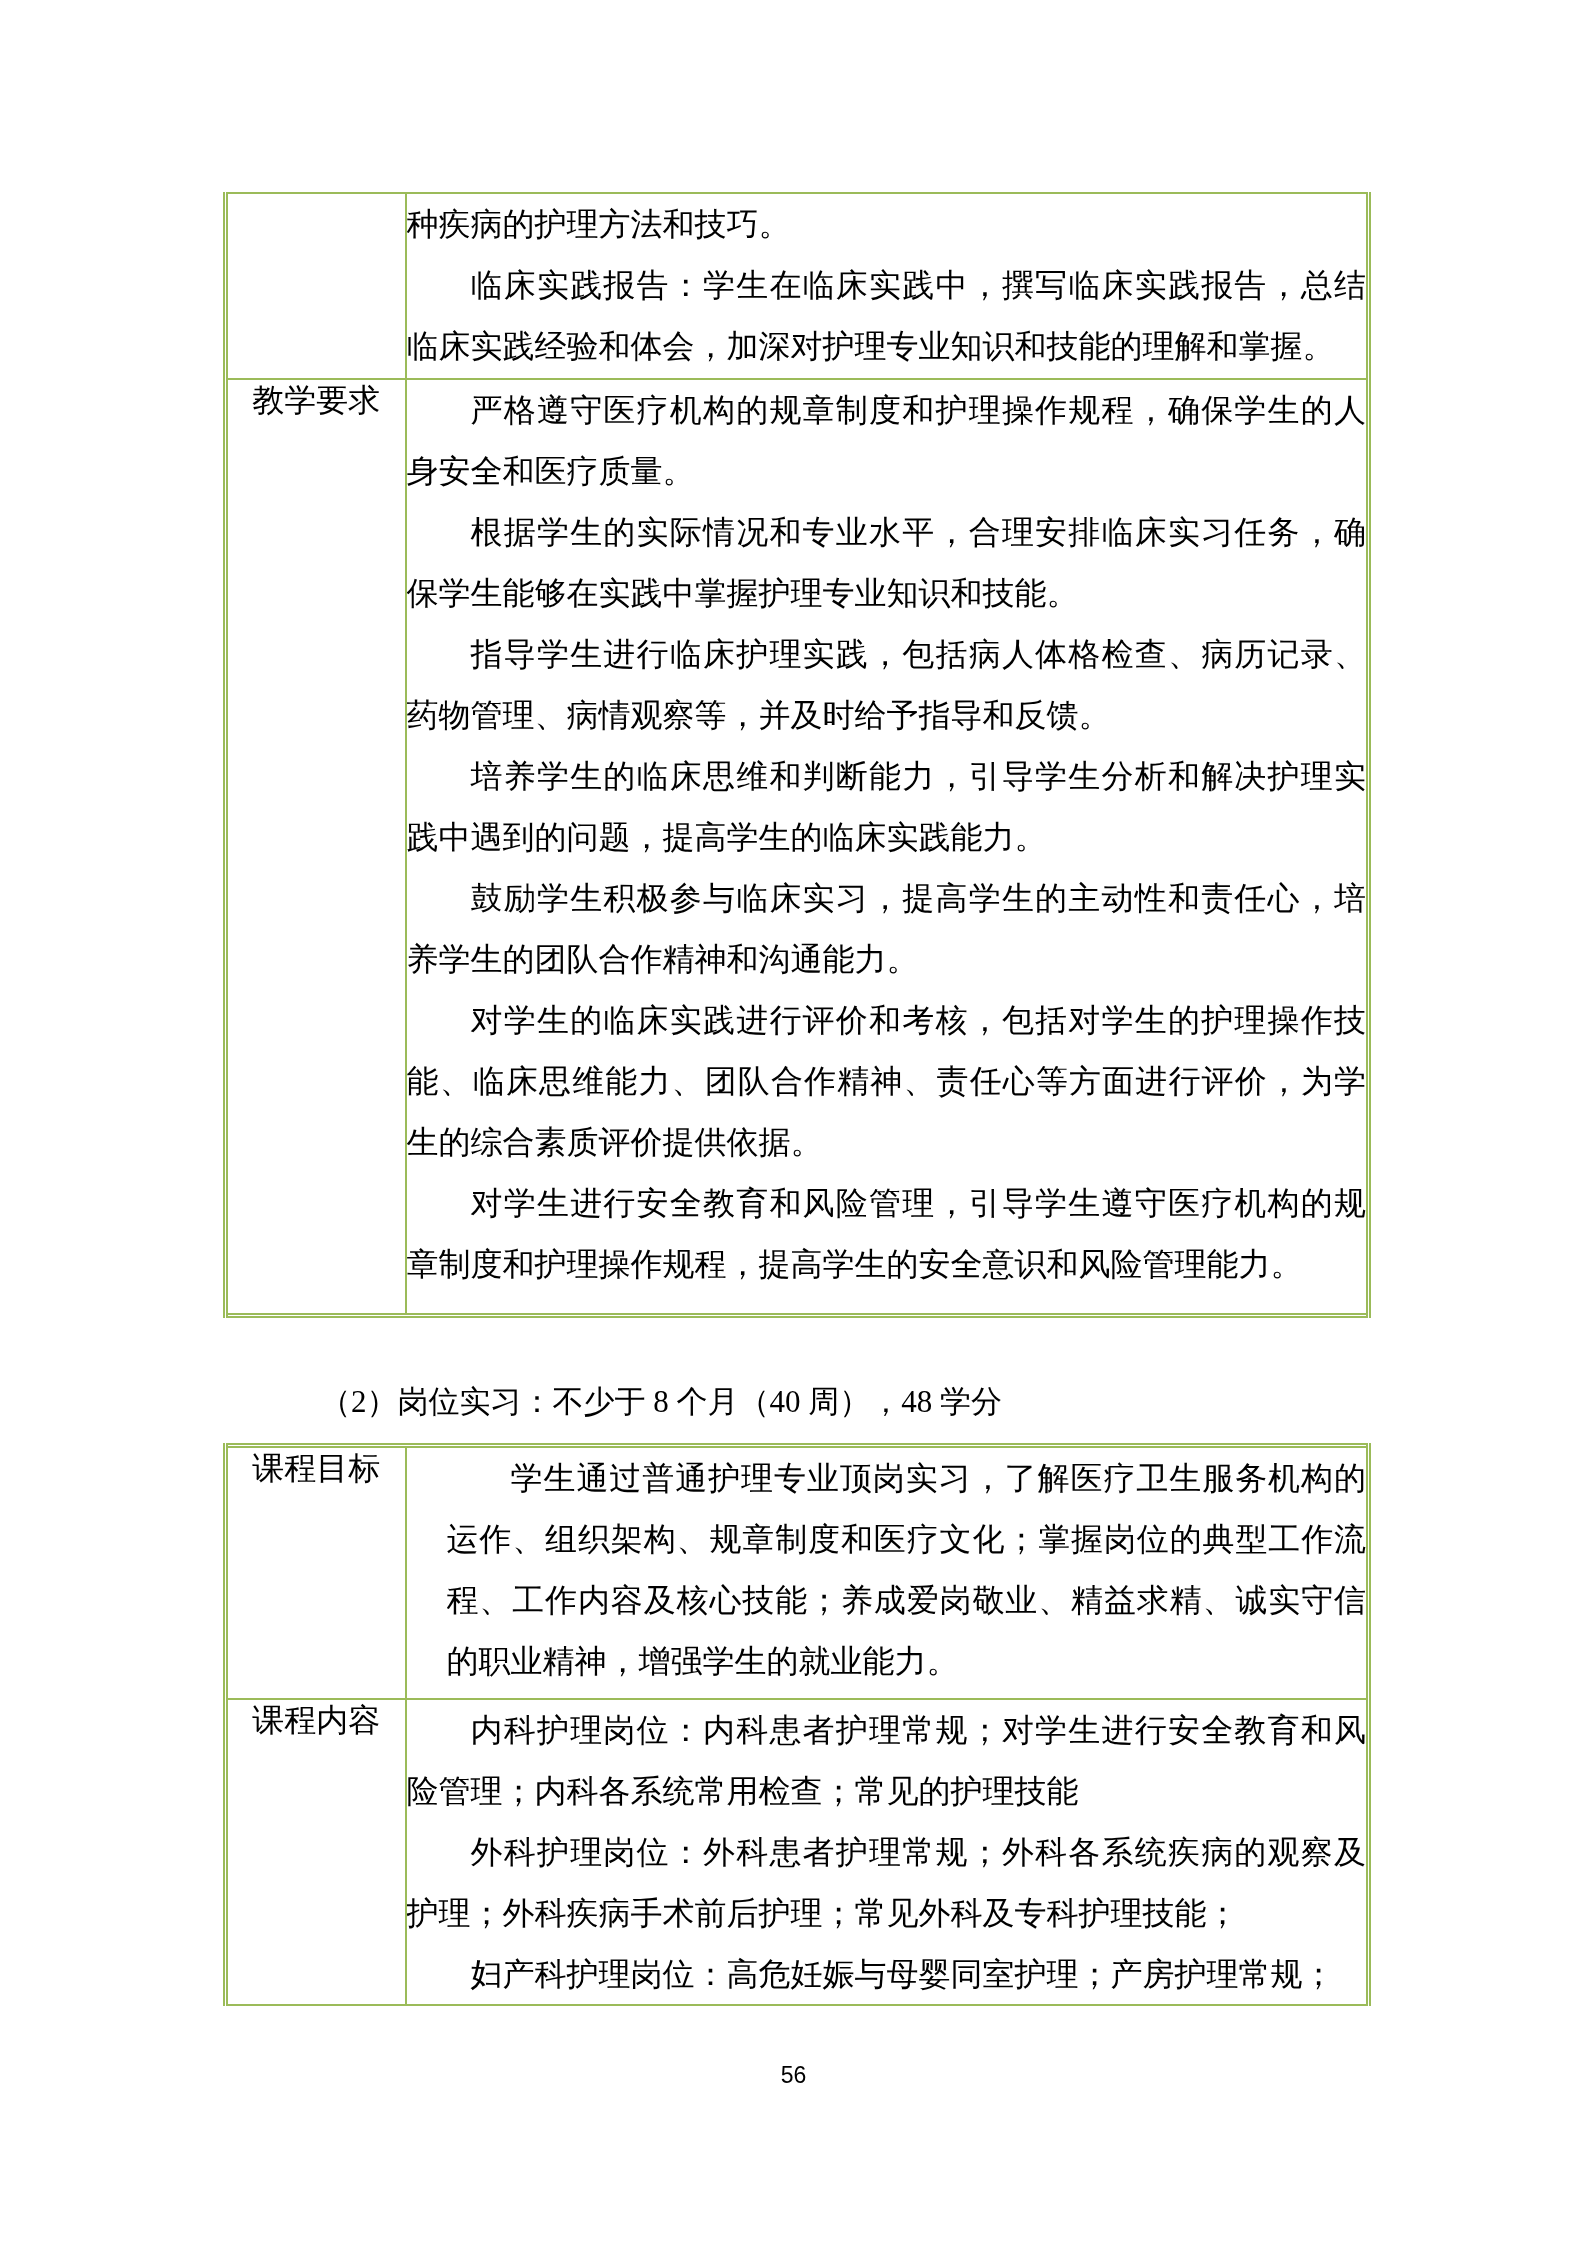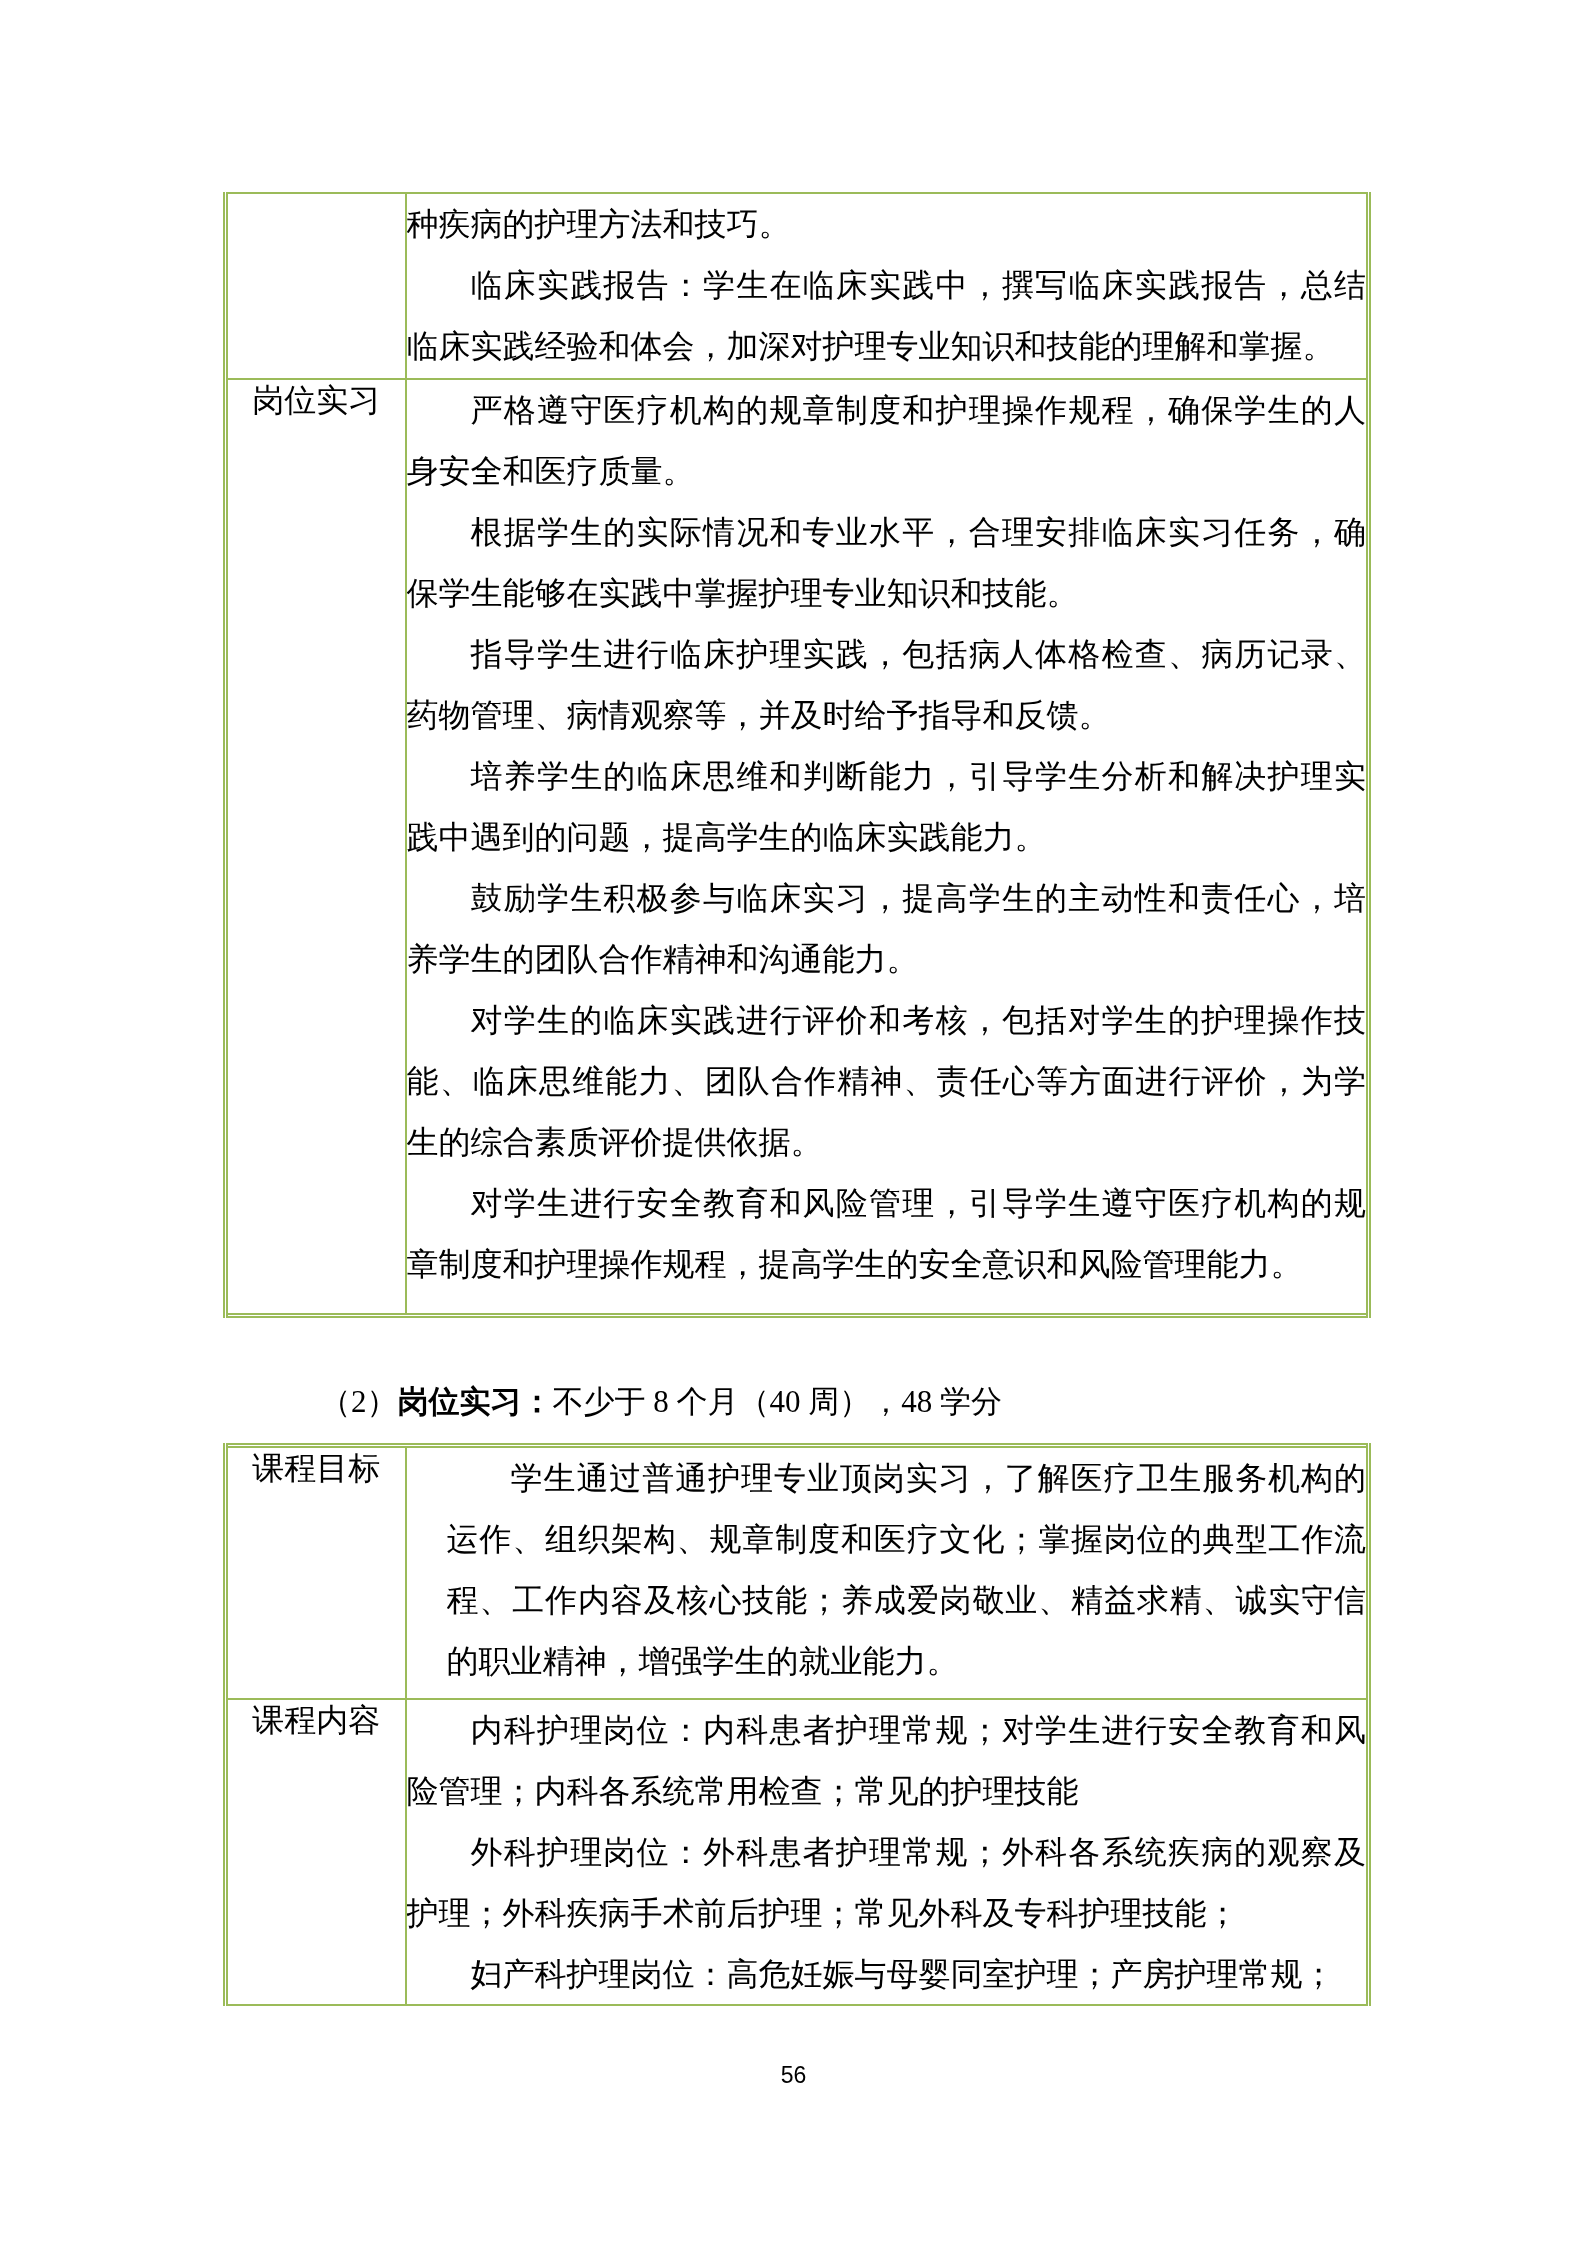--- a/index.html
+++ b/index.html
@@ -35,21 +35,21 @@
   .content-cell p{
     margin:0;font-size:32px;line-height:61px;text-indent:2em;
     text-align:justify;text-justify:inter-ideograph;text-align-last:left;
   }
   .cont-first p:first-child{text-indent:0;}
 
   .heading-line{
     position:absolute;left:223px;top:1378px;width:1143px;
     font-size:31px;line-height:48px;text-indent:97px;white-space:nowrap;
   }
-  .heading-line .bold{font-weight:bold;}
+  .heading-line .bold{font-weight:normal;}
 
   .page-number{
     position:absolute;top:2061px;left:0;width:1587px;text-align:center;
     font-family:"Liberation Sans","DejaVu Sans",sans-serif;
     font-size:23px;line-height:28px;
   }
 </style>
 </head>
 <body>
 
@@ -62,21 +62,21 @@
       <tr style="height:144px">
     <td class="label-cell edge-l"></td>
     <td class="content-cell edge-r">
       <div class="clip h-r1 cont-first">
             <p>种疾病的护理方法和技巧。</p>
             <p>临床实践报告：学生在临床实践中，撰写临床实践报告，总结临床实践经验和体会，加深对护理专业知识和技能的理解和掌握。</p>
           </div>
     </td>
   </tr>
   <tr style="height:936px">
-    <td class="label-cell edge-l">岗位实习</td>
+    <td class="label-cell edge-l">教学要求</td>
     <td class="content-cell edge-r">
       <div class="clip h-r2">
             <p>严格遵守医疗机构的规章制度和护理操作规程，确保学生的人身安全和医疗质量。</p>
             <p>根据学生的实际情况和专业水平，合理安排临床实习任务，确保学生能够在实践中掌握护理专业知识和技能。</p>
             <p>指导学生进行临床护理实践，包括病人体格检查、病历记录、药物管理、病情观察等，并及时给予指导和反馈。</p>
             <p>培养学生的临床思维和判断能力，引导学生分析和解决护理实践中遇到的问题，提高学生的临床实践能力。</p>
             <p>鼓励学生积极参与临床实习，提高学生的主动性和责任心，培养学生的团队合作精神和沟通能力。</p>
             <p>对学生的临床实践进行评价和考核，包括对学生的护理操作技能、临床思维能力、团队合作精神、责任心等方面进行评价，为学生的综合素质评价提供依据。</p>
             <p>对学生进行安全教育和风险管理，引导学生遵守医疗机构的规章制度和护理操作规程，提高学生的安全意识和风险管理能力。</p>
           </div>

